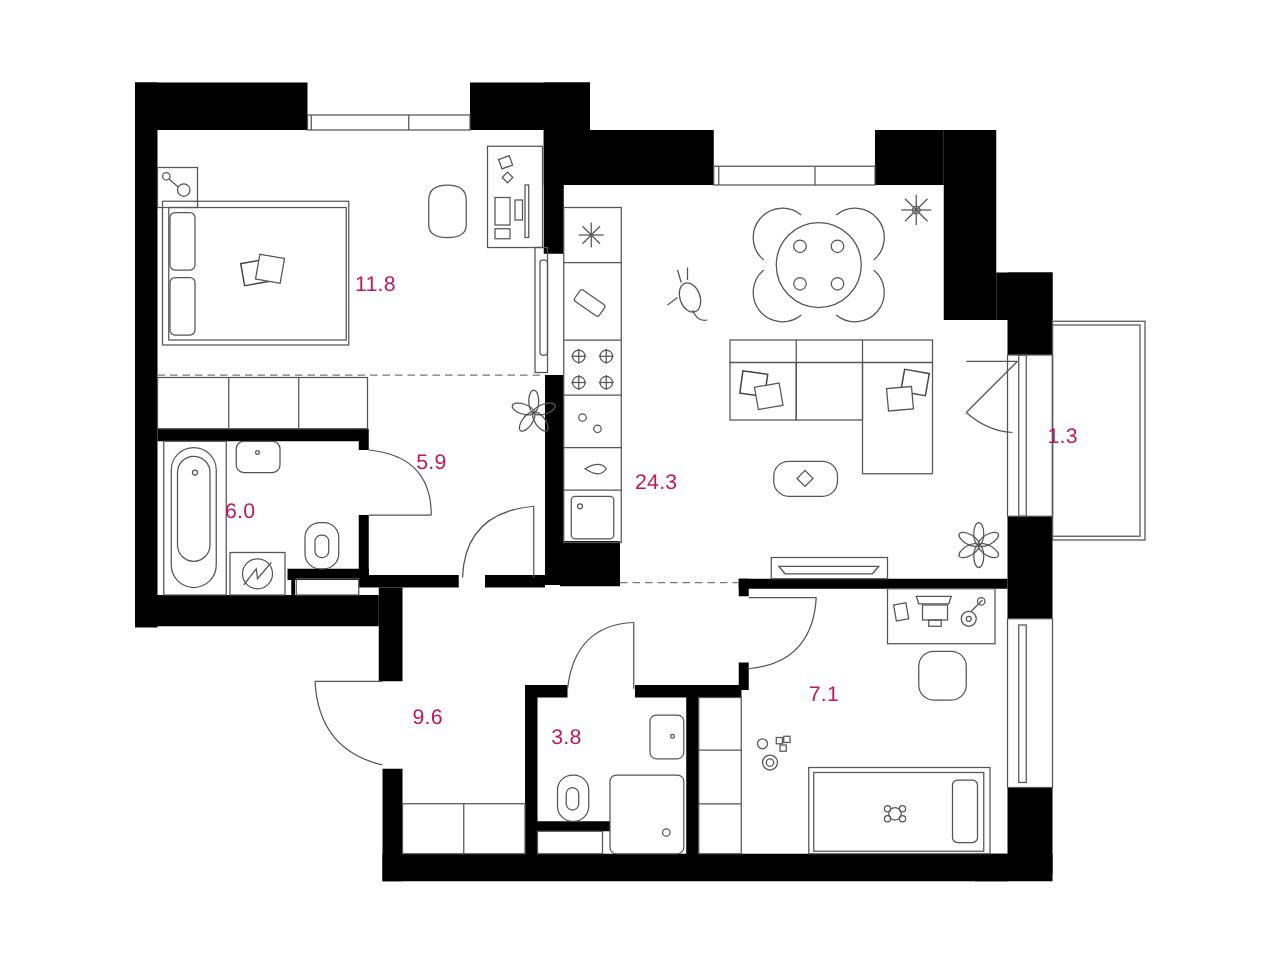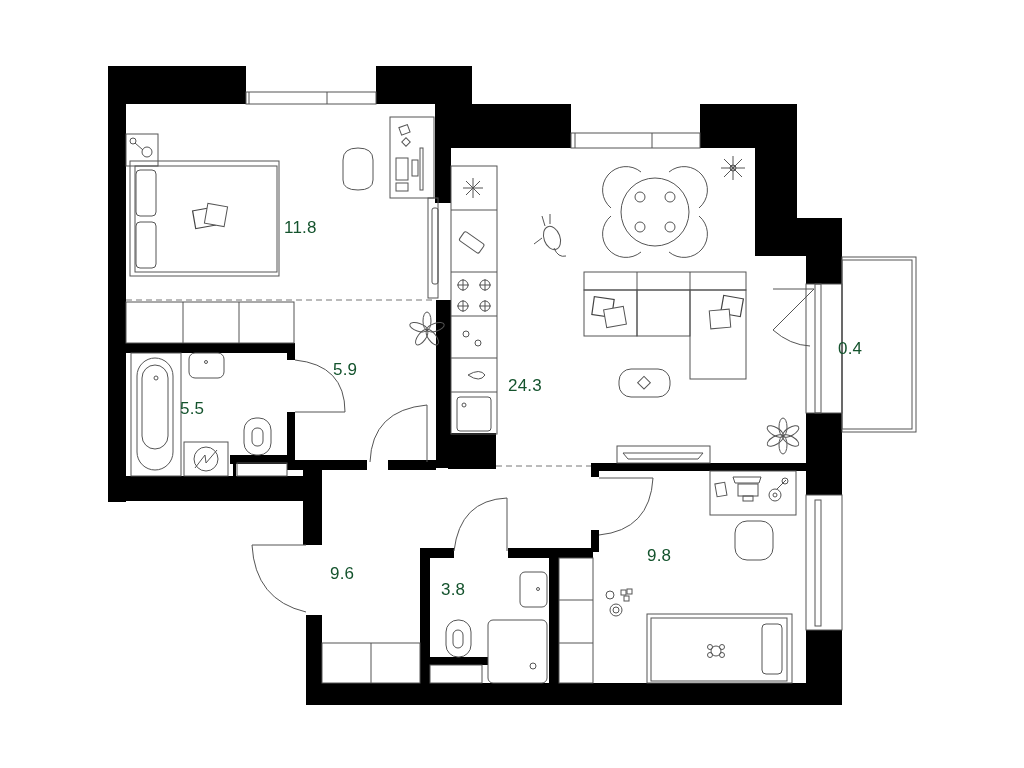--- a/index.html
+++ b/index.html
@@ -3,21 +3,21 @@
 <meta charset="utf-8">
 <style>
   html, body { margin:0; padding:0; background:#ffffff; }
   body { width:1024px; height:768px; overflow:hidden; position:relative; font-family:"Liberation Sans", sans-serif; }
   #plan { position:absolute; left:0; top:0; width:1024px; height:768px; }
   .wall { fill:#000; }
   .ln { fill:none; stroke:#555; stroke-width:1; }
   .ln2 { fill:none; stroke:#444; stroke-width:1.2; }
   .dash { fill:none; stroke:#777; stroke-width:1; stroke-dasharray:6 4; }
   .wht { fill:#fff; stroke:#555; stroke-width:1; }
-  .area { position:absolute; font-size:17px; color:#14532d; letter-spacing:0.2px; }
+  .area { position:absolute; font-size:17px; color:#be185d; letter-spacing:0.2px; }
 </style>
 </head>
 <body>
 
 <svg id="plan" viewBox="0 0 1024 768" xmlns="http://www.w3.org/2000/svg">
 
   <g>
 
     <rect class="wall" x="108" y="66" width="138" height="38"></rect>
     <rect class="wall" x="376" y="66" width="96" height="38"></rect>
@@ -292,18 +292,18 @@
       <circle class="ln" cx="-6" cy="-4" r="2.5"></circle>
         <circle class="ln" cx="6" cy="-4" r="2.5"></circle>
       <circle class="ln" cx="-6" cy="4" r="2.5"></circle>
         <circle class="ln" cx="6" cy="4" r="2.5"></circle>
     </g>
   </g>
 </svg>
 
 <div class="area" style="left:284px;top:218px;">11.8</div>
 <div class="area" style="left:333px;top:360px;">5.9</div>
-<div class="area" style="left:180px;top:399px;">5.5</div>
+<div class="area" style="left:180px;top:399px;">6.0</div>
 <div class="area" style="left:508px;top:376px;">24.3</div>
-<div class="area" style="left:838px;top:339px;">0.4</div>
+<div class="area" style="left:838px;top:339px;">1.3</div>
 <div class="area" style="left:330px;top:564px;">9.6</div>
 <div class="area" style="left:441px;top:580px;">3.8</div>
-<div class="area" style="left:647px;top:546px;">9.8</div>
+<div class="area" style="left:647px;top:546px;">7.1</div>
 
 </body></html>

